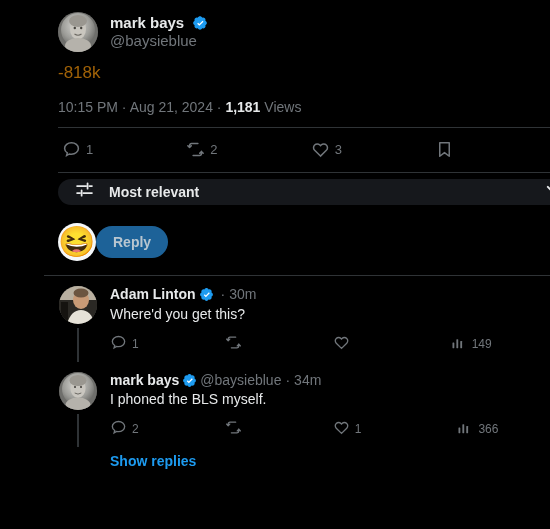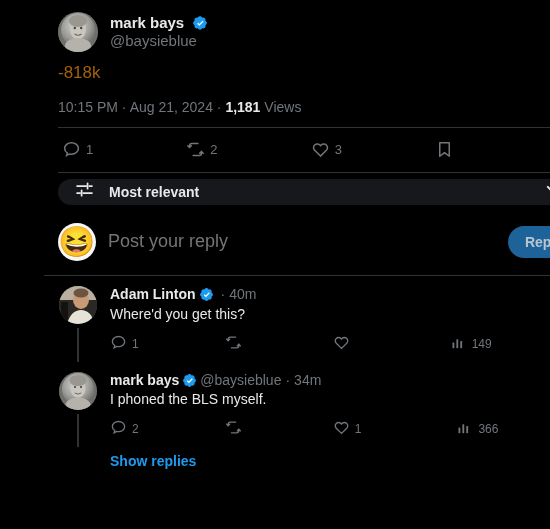--- a/index.html
+++ b/index.html
@@ -340,21 +340,20 @@
             <path fill="none" stroke="#e7e9ea" stroke-width="2.2" stroke-linecap="round" stroke-linejoin="round" d="m5.5 9 6.5 6.5L18.5 9"></path>
           </svg>
       </span>
     </div>
   </div>
 
   <div class="composer">
     <div class="composer-avatar">
       <span>😆</span>
     </div>
-    <input class="composer-input" type="text" placeholder="Post your reply" style="">
     <button class="reply-btn">Reply</button>
   </div>
 
   <div class="full-hr"></div>
 
   <div class="reply">
     <div class="reply-left">
       <div class="reply-avatar">
         <svg viewBox="0 0 38 38">
           <rect width="38" height="38" fill="#3a3a34"></rect>
@@ -371,21 +370,21 @@
     <div class="reply-main">
       <div class="reply-head">
         <span class="reply-name">Adam Linton</span>
         <span class="reply-verified">
           <svg viewBox="0 0 24 24" width="15" height="15">
               <path fill="#1d9bf0" d="M22.25 12c0-1.43-.88-2.67-2.19-3.34.46-1.39.2-2.9-.81-3.91s-2.52-1.27-3.91-.81C14.67 2.63 13.43 1.75 12 1.75s-2.67.88-3.34 2.19c-1.39-.46-2.9-.2-3.91.81s-1.27 2.52-.81 3.91C2.63 9.33 1.75 10.57 1.75 12s.88 2.67 2.19 3.34c-.46 1.39-.2 2.9.81 3.91s2.52 1.27 3.91.81c.67 1.31 1.91 2.19 3.34 2.19s2.67-.88 3.34-2.19c1.39.46 2.9.2 3.91-.81s1.27-2.52.81-3.91c1.31-.67 2.19-1.91 2.19-3.34z"></path>
               <path fill="#fff" d="M10.96 16.24l-3.2-3.2 1.41-1.41 1.79 1.79 4.87-4.87 1.41 1.41-6.28 6.28z"></path>
             </svg>
         </span>
         <span class="reply-sep">·</span>
-        <span class="reply-time">40m</span>
+        <span class="reply-time">30m</span>
         <span class="reply-dots">⋯</span>
       </div>
       <div class="reply-text">Where'd you get this?</div>
       <div class="reply-actions">
         <div class="ra">
           <span>
             <svg width="17" height="17" viewBox="0 0 24 24">
                 <path fill="none" stroke="#71767b" stroke-width="1.9" d="M12 3.5c-4.8 0-8.7 3.2-8.7 7.1 0 2.3 1.3 4.3 3.4 5.6l-.9 3.4 3.6-2a10 10 0 0 0 2.6.3c4.8 0 8.7-3.2 8.7-7.2S16.8 3.5 12 3.5z"></path>
               </svg>
           </span>

